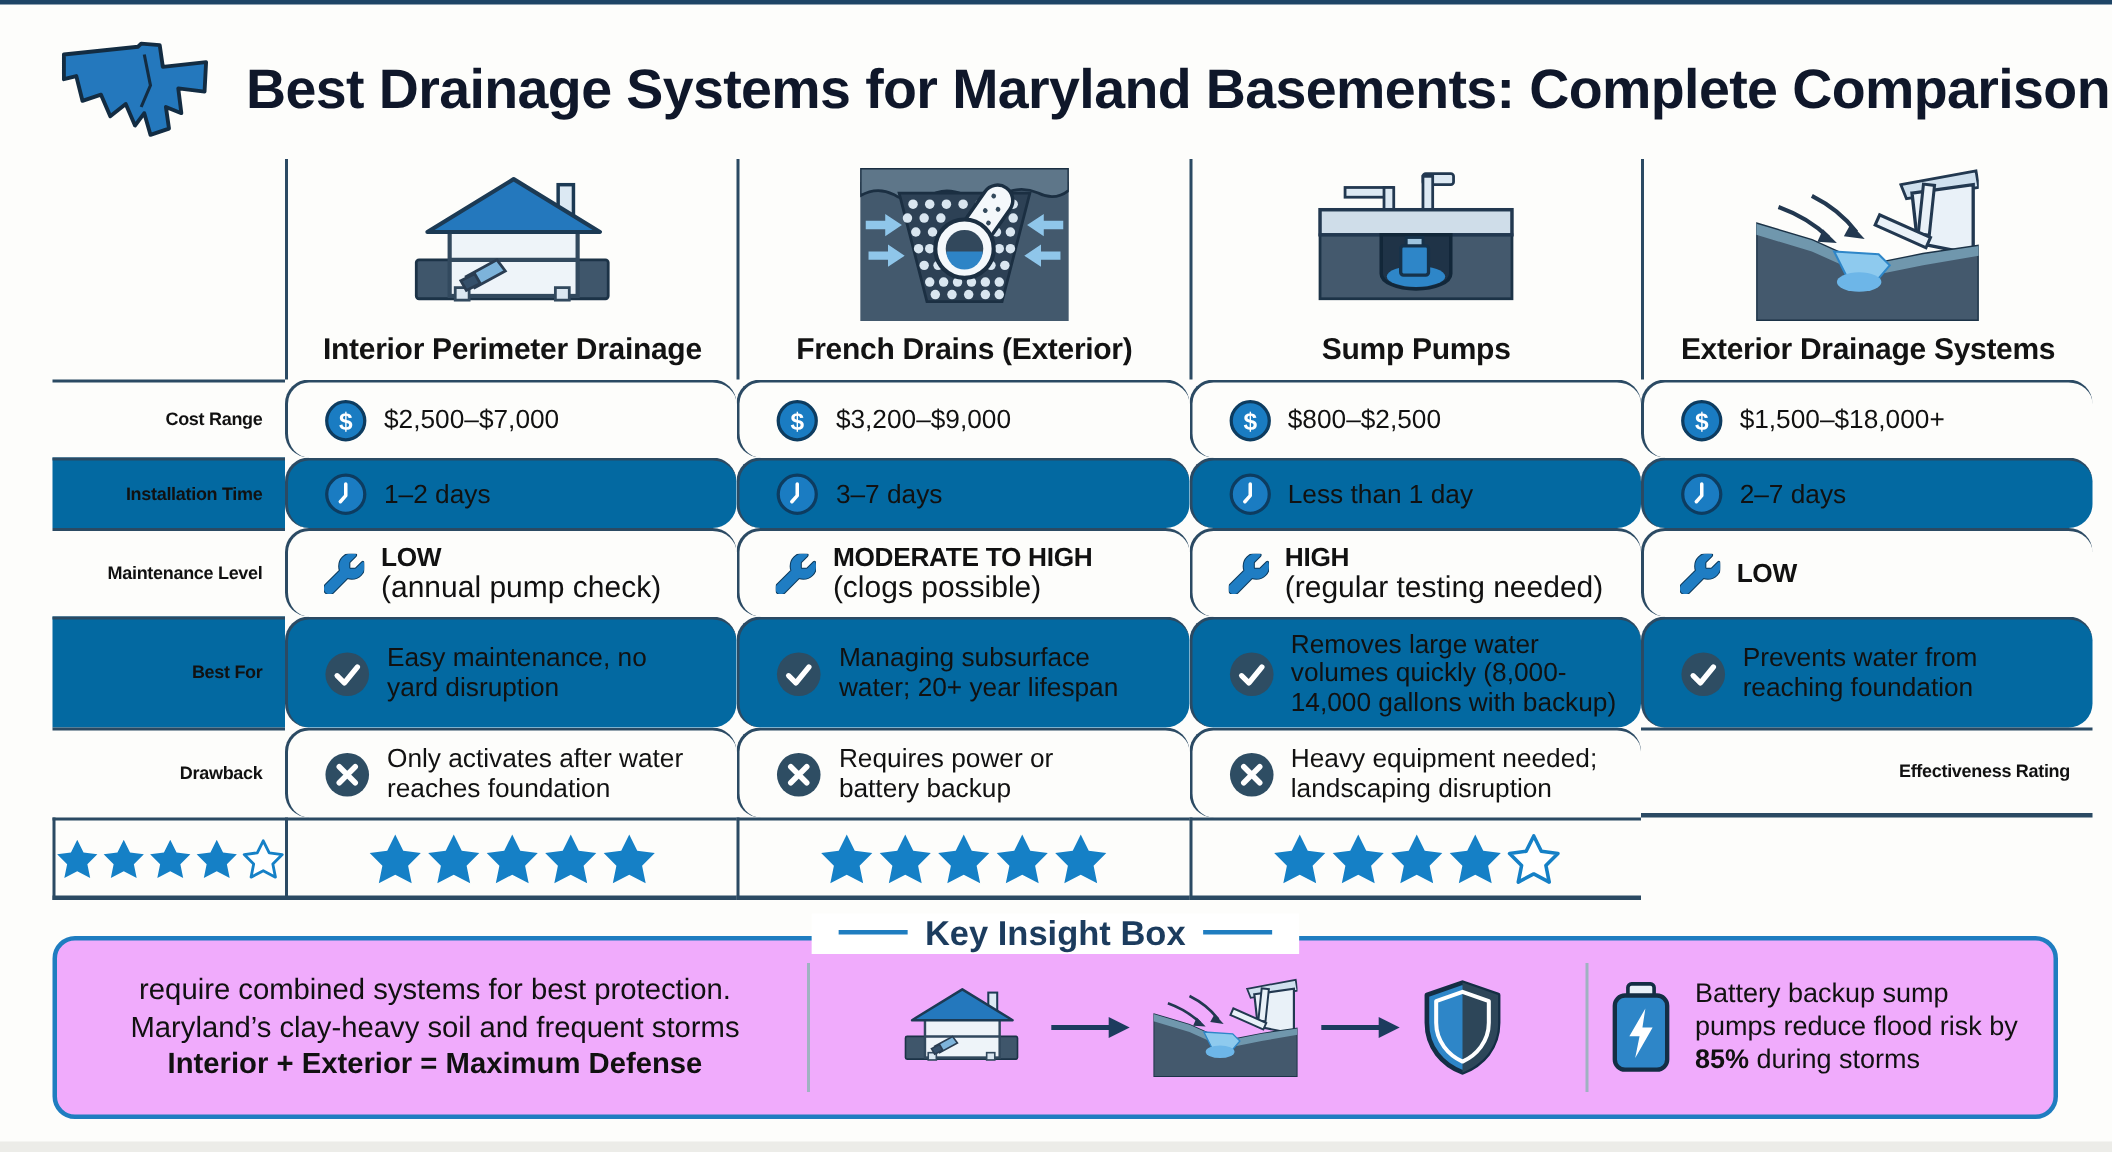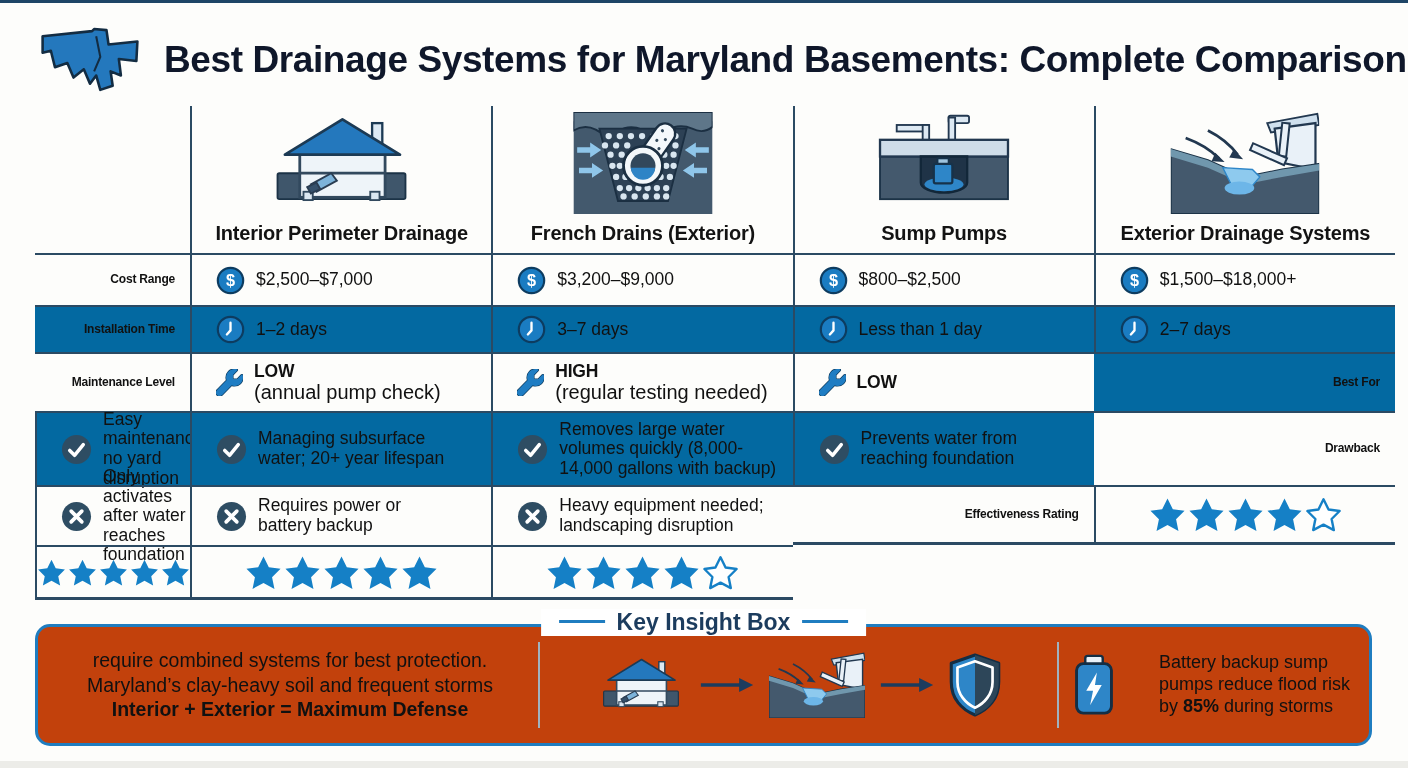--- a/index.html
+++ b/index.html
@@ -22,46 +22,46 @@
   .hline { border-top:2px solid #2b4a63; }
   .hbot  { border-bottom:3px solid #2b4a63; }
   .bg-alt { background:#0369a1; }
 
   .head-cell { flex-direction:column; justify-content:flex-end; padding-bottom:8px; gap:8px; }
   .head-illus { height:102px; display:flex; align-items:center; justify-content:center; }
   .col-name { font-size:20px; font-weight:bold; color:#131313; text-align:center; letter-spacing:-0.2px; }
 
   .label-cell { justify-content:flex-end; padding-right:15px; text-align:right;
     font-weight:bold; font-size:12px; line-height:1.12; letter-spacing:-0.2px; }
-  .val-cell { padding-left:24px; gap:11px; font-size:17.5px; line-height:1.12; }
+  .val-cell { padding-left:24px; gap:11px; font-size:17.5px; line-height:1.12;border-radius:16px; }
   .val-text { max-width:218px; }
   .circle-ic { width:29px; height:29px; flex:0 0 auto; }
   .wrench-ic { width:27px; height:27px; flex:0 0 auto; }
   .mark-ic { width:31px; height:31px; flex:0 0 auto; }
   .mnt b { display:block; font-size:17.5px; letter-spacing:-0.2px; }
   .mnt span { display:block; font-size:20px; }
   .stars-cell { justify-content:center; gap:2px; }
   .stars-cell svg { width:37px; height:35px; }
 
   
   .insight-box { position:absolute; top:624px; left:35px; width:1337px; height:122px;
-    border:3px solid #1f7dc0; border-radius:15px; background:#c2410c; }
+    border:3px solid #1f7dc0; border-radius:15px; background:#f0abfc; }
   .insight-title { position:absolute; top:-18px; left:50%; transform:translateX(-50%);
     background:#fff; padding:0 6px; font-size:23px; font-weight:bold; color:#1c3c5e; white-space:nowrap; }
   .dash { display:inline-block; width:46px; height:3px; background:#1f7dc0; vertical-align:middle; margin:0 12px 4px 12px; }
   .insight-content { display:flex; align-items:center; height:100%; padding:0 16px; }
   .insight-text { width:472px; text-align:center; font-size:19.5px; line-height:1.28; color:#111; }
   .insight-text .bold-line { font-weight:bold; }
   .v-div { width:2px; height:86px; background:#9fb2c1; margin:0 12px; flex:0 0 auto; }
   .flow { flex:1; display:flex; align-items:center; justify-content:center; gap:12px; }
   .flow-arrow { width:56px; height:20px; flex:0 0 auto; }
   .shield-label { font-size:20px; font-weight:bold; line-height:1.1; width:106px; color:#111; }
   .battery-sec { display:flex; align-items:center; gap:13px; width:282px; }
   .battery-ic { width:46px; height:64px; flex:0 0 auto; }
-  .battery-text { font-size:18px; line-height:1.22; color:#111; width:218px;margin-left:29px; }
+  .battery-text { font-size:18px; line-height:1.22; color:#111; width:218px; }
   .battery-text b { font-weight:bold; }
   .defs-holder { position:absolute; width:0; height:0; overflow:hidden; }
 </style>
 </head>
 <body>
 
 <svg class="defs-holder" aria-hidden="true">
   <defs>
     <symbol id="sym-maryland" viewBox="0 0 100 66">
       <path d="M4,10 L52,5 L54,3 L66,4 L68,18 L96,15 L95,34 L78,32 L80,48 L70,44 L72,58 L60,62 L56,48 L50,56 L44,42 L34,50 L28,36 L16,40 L12,24 L4,26 Z" fill="#2478bd" stroke="#132c42" stroke-width="2.5" stroke-linejoin="round"></path>
@@ -327,20 +327,29 @@
     <div class="mnt">
         <b>LOW</b>
         <span>(annual pump check)</span>
       </div>
   </div>
   <div class="cell val-cell vline hline">
     <svg class="wrench-ic">
         <use href="#sym-wrench"></use>
       </svg>
     <div class="mnt">
+        <b>MODERATE TO HIGH</b>
+        <span>(clogs possible)</span>
+      </div>
+  </div>
+  <div class="cell val-cell vline hline">
+    <svg class="wrench-ic">
+        <use href="#sym-wrench"></use>
+      </svg>
+    <div class="mnt">
         <b>HIGH</b>
         <span>(regular testing needed)</span>
       </div>
   </div>
   <div class="cell val-cell vline hline">
     <svg class="wrench-ic">
         <use href="#sym-wrench"></use>
       </svg>
     <div class="mnt">
         <b>LOW</b>

